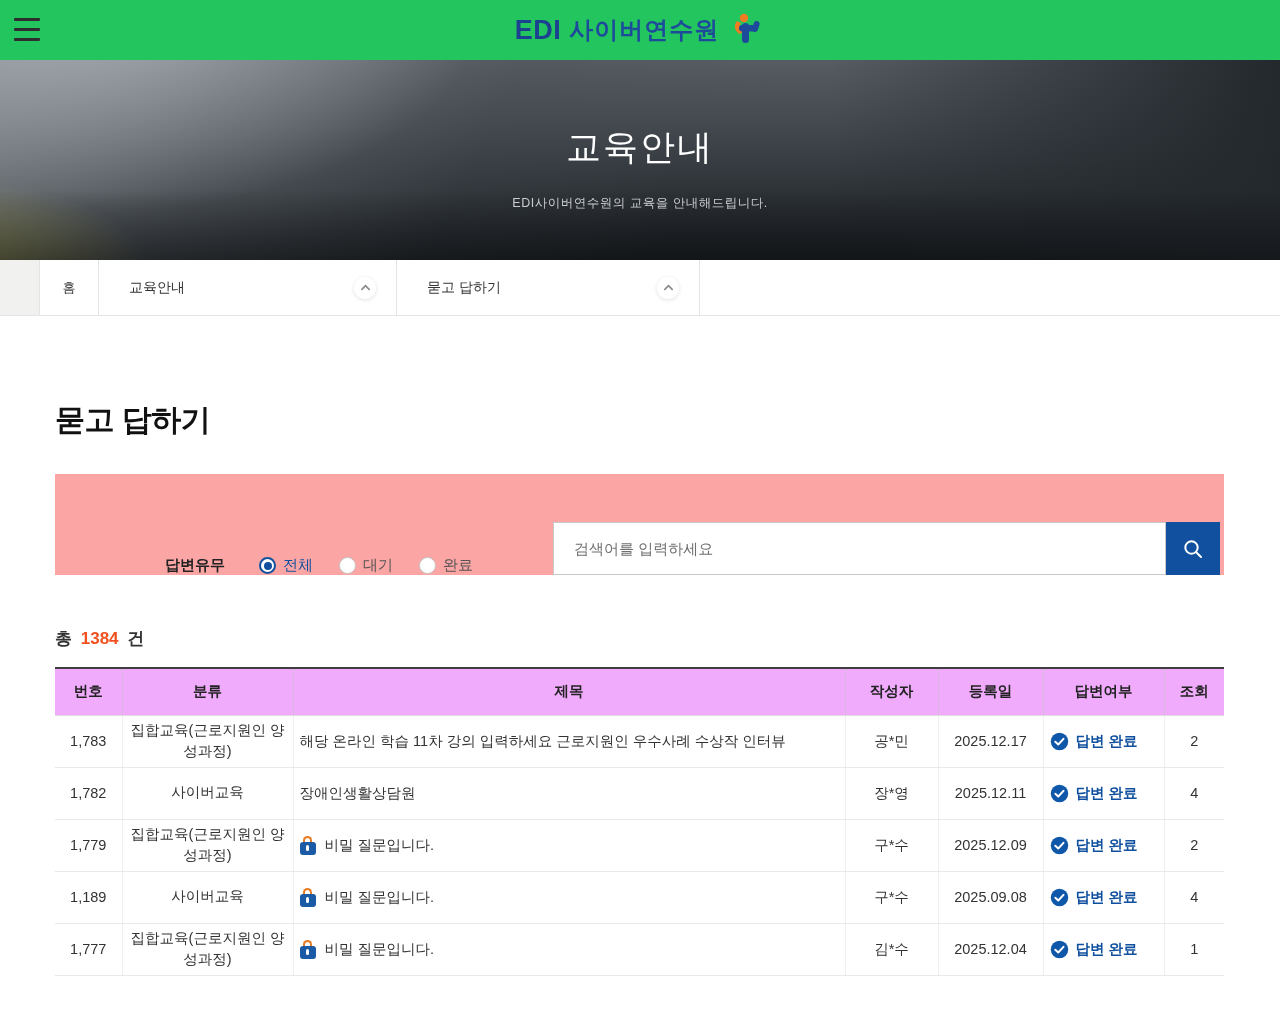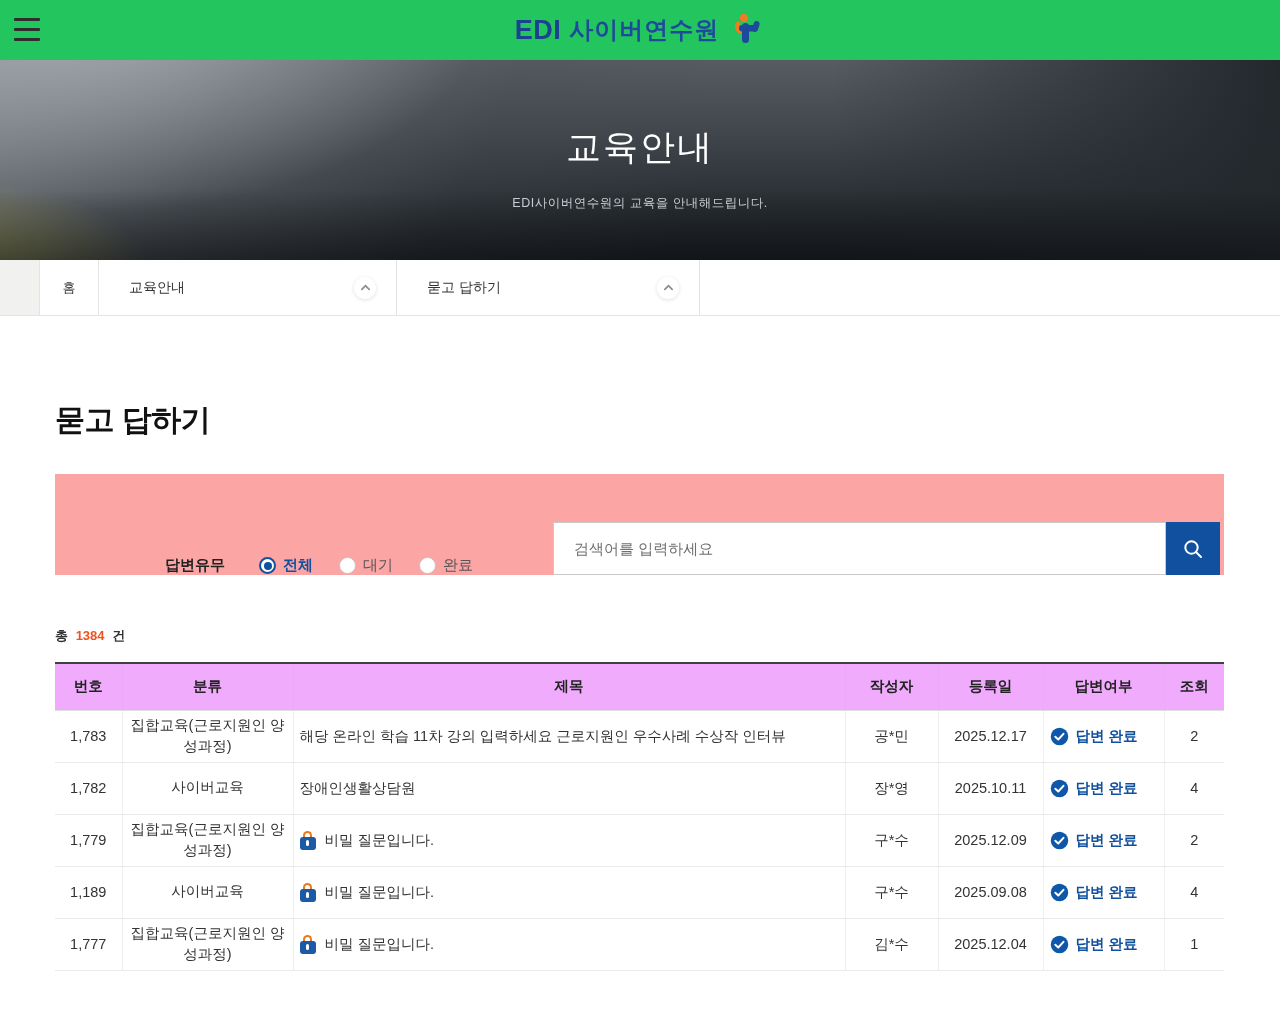--- a/index.html
+++ b/index.html
@@ -44,29 +44,29 @@
   .page-title { margin-top:84px; font-size:30px; font-weight:800; color:#111; letter-spacing:-0.5px; }
 
   
   .filter-box { margin-top:33px; height:101px; background:#fca5a5; display:flex; align-items:flex-end; padding-left:110px; }
   .filter-label { font-size:15px; font-weight:bold; color:#222; margin-right:34px; }
   .radio-group { display:flex; align-items:center; gap:26px; margin-right:40px; }
   .radio-item { display:flex; align-items:center; gap:7px; cursor:pointer; font-size:15px; color:#555; }
   .radio-circle { width:17px; height:17px; border-radius:50%; border:1px solid #c3c3c3; background:#fff; position:relative; }
   .radio-item.checked .radio-circle { border:2px solid #10509e; }
   .radio-item.checked .radio-circle::after { content:""; position:absolute; left:50%; top:50%; transform:translate(-50%,-50%); width:8px; height:8px; border-radius:50%; background:#10509e; }
-  .radio-item.checked .radio-label { color:#10509e; font-weight:bold; }
+  .radio-item.checked .radio-label { color:#10509e; font-weight:normal; }
   .search-wrap { display:flex;margin-left:40px; }
   .search-input { width:613px; height:53px; border:1px solid #c9c9c9; background:#fff; padding:0 20px; font-size:15px; color:#333; outline:none; font-family:"Liberation Sans","DejaVu Sans",sans-serif; }
   .search-input::placeholder { color:#6f6f6f; }
   .search-btn { width:54px; height:53px; background:#10509e; border:none; display:flex; align-items:center; justify-content:center; cursor:pointer; }
   .search-btn svg { width:24px; height:24px; }
 
   
-  .summary { margin-top:52px; font-size:13px; color:#333; font-weight:bold; }
+  .summary { margin-top:52px; font-size:17px; color:#333; font-weight:bold; }
   .summary .count { color:#f0511f; margin:0 4px; }
 
   
   table.board { margin-top:17px; width:1169px; border-collapse:collapse; border-top:2px solid #3f3f3f; table-layout:fixed; }
   col.c-no{width:67px;} col.c-cat{width:171px;} col.c-title{width:552px;}
   col.c-author{width:93px;} col.c-date{width:105px;} col.c-status{width:121px;} col.c-views{width:60px;}
   table.board thead th { height:47px; background:#f0abfc; font-size:14.5px; font-weight:bold; color:#222; border-bottom:1px solid #ddd; }
   table.board thead th + th { border-left:1px dotted #c4c4c4; }
   table.board tbody td { height:52px; border-bottom:1px solid #e9e9e9; font-size:14.5px; color:#333; text-align:center; background:#fff; padding:4px 6px; }
   table.board tbody td + td { border-left:1px solid #efefef; }
@@ -220,21 +220,21 @@
   <tr>
     <td class="no">1,782</td>
     <td class="cat">사이버교육</td>
     <td class="title">
       <span class="title-flex">
 
         <span>장애인생활상담원</span>
       </span>
     </td>
     <td>장*영</td>
-    <td>2025.10.11</td>
+    <td>2025.12.11</td>
     <td>
       <span class="status-flex">
         <span class="check-icon">
           <svg viewBox="0 0 20 20">
                   <circle cx="10" cy="10" r="9.2" fill="#0f57a8"></circle>
             <path d="M5.6 10.3 L8.7 13.2 L14.2 7.2" fill="none" stroke="#fff" stroke-width="2.1" stroke-linecap="round" stroke-linejoin="round"></path>
           </svg>
         </span>
         <span>답변 완료</span>
       </span>

